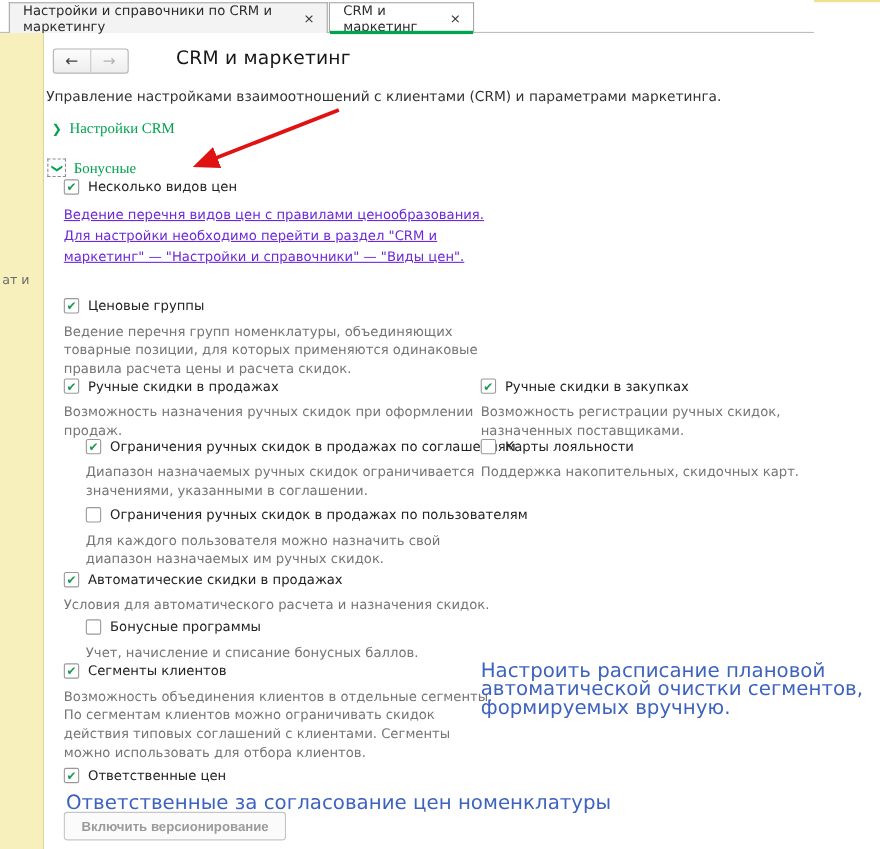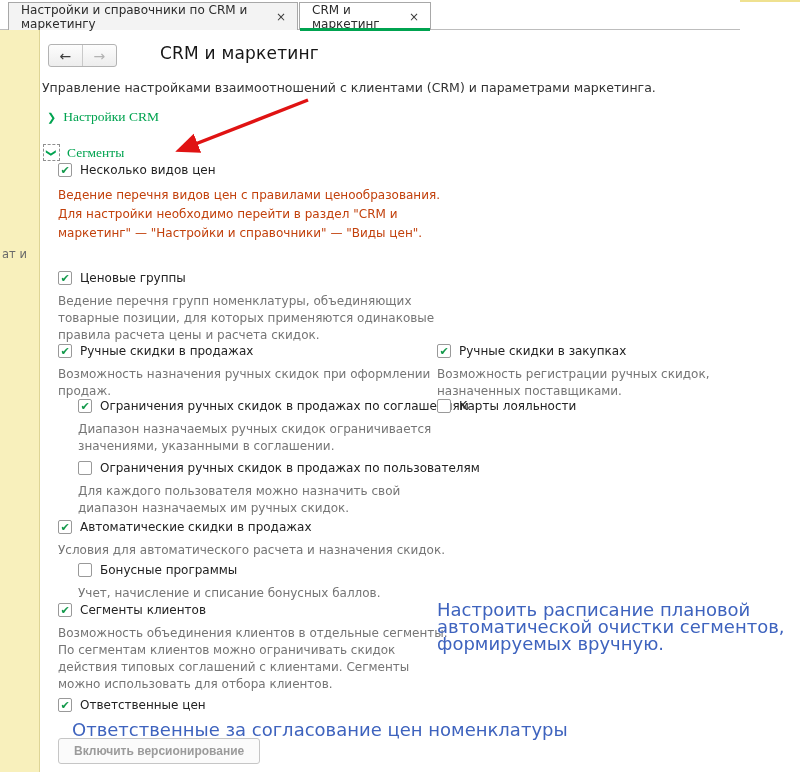--- a/index.html
+++ b/index.html
@@ -68,28 +68,28 @@
   .rcol { left:437px; width:352px; }
   .cbrow { display:flex; align-items:center; gap:8px; height:18px; cursor:default; }
   .cb {
     width:14px; height:14px; min-width:14px;
     border:1px solid #999; border-radius:2px; background:#fff;
     display:flex; align-items:center; justify-content:center;
     font-size:11px; color:#149a4c; line-height:1; overflow:hidden;
   }
   .cblabel { font-size:12px; color:#222; white-space:nowrap; }
   .desc { margin-top:6px; font-size:12px; color:#757575; line-height:17px; }
-  .desc.blue { color:#c2410c; line-height:19px; white-space:pre-line; margin-top:7px; }
+  .desc.blue { color:#6d28d9; line-height:19px; white-space:pre-line; margin-top:7px;text-decoration:underline; }
   
   .l1 { top:161px; } .l2 { top:269px; } .l3 { top:342px; }
   .l4 { top:397px; } .l5 { top:459px; } .l6 { top:518px; }
   .l7 { top:561px; } .l8 { top:601px; } .l9 { top:696px; }
   .r1 { top:342px; } .r2 { top:397px; } .r3 { top:601px; }
   .link { font-size:18px; color:#3e63be; line-height:17px; cursor:pointer; }
-  .link-resp { position:absolute; left:72px; top:721px; }
+  .link-resp { position:absolute; left:60px; top:721px; }
   .seg-link { position:absolute; }
   .btn-version {
     position:absolute; left:58px; top:738px;
     padding:5px 15px; font-size:12px; color:#9b9b9b;
     background:#fbfbfb; border:1px solid #c6c6c6; border-radius:3px;font-weight:bold;
   }
 </style>
 </head>
 <body>
 
@@ -123,21 +123,21 @@
 <div class="subtitle">Управление настройками взаимоотношений с клиентами (CRM) и параметрами маркетинга.</div>
 
 <div class="group crm">
   <span class="chev">❯</span>
   <span class="glabel">Настройки CRM</span>
 </div>
 <div class="group mkt">
   <span class="chevbox">
     <span class="chev">❯</span>
   </span>
-  <span class="glabel">Сегменты</span>
+  <span class="glabel">Бонусные</span>
 </div>
 
 <svg class="red-arrow" width="150" height="72" viewBox="0 0 150 72">
   <defs>
     <marker id="ah" markerWidth="8" markerHeight="8" refX="5.5" refY="3" orient="auto">
       <polygon points="0,0 7,3 0,6" fill="#e01313"></polygon>
     </marker>
   </defs>
   <line x1="140" y1="10" x2="12" y2="60" stroke="#e01313" stroke-width="3.4" marker-end="url(#ah)"></line>
 </svg>
@@ -240,15 +240,16 @@
     <span class="cblabel">Ручные скидки в закупках</span>
   </div>
   <div class="desc">Возможность регистрации ручных скидок, назначенных поставщиками.</div>
 </div>
 
 <div class="item rcol r2">
   <div class="cbrow">
     <span class="cb"></span>
     <span class="cblabel">Карты лояльности</span>
   </div>
+  <div class="desc">Поддержка накопительных, скидочных карт.</div>
 </div>
 
 <a class="link item rcol r3 seg-link">Настроить расписание плановой автоматической очистки сегментов, формируемых вручную.</a>
 
 </body></html>

